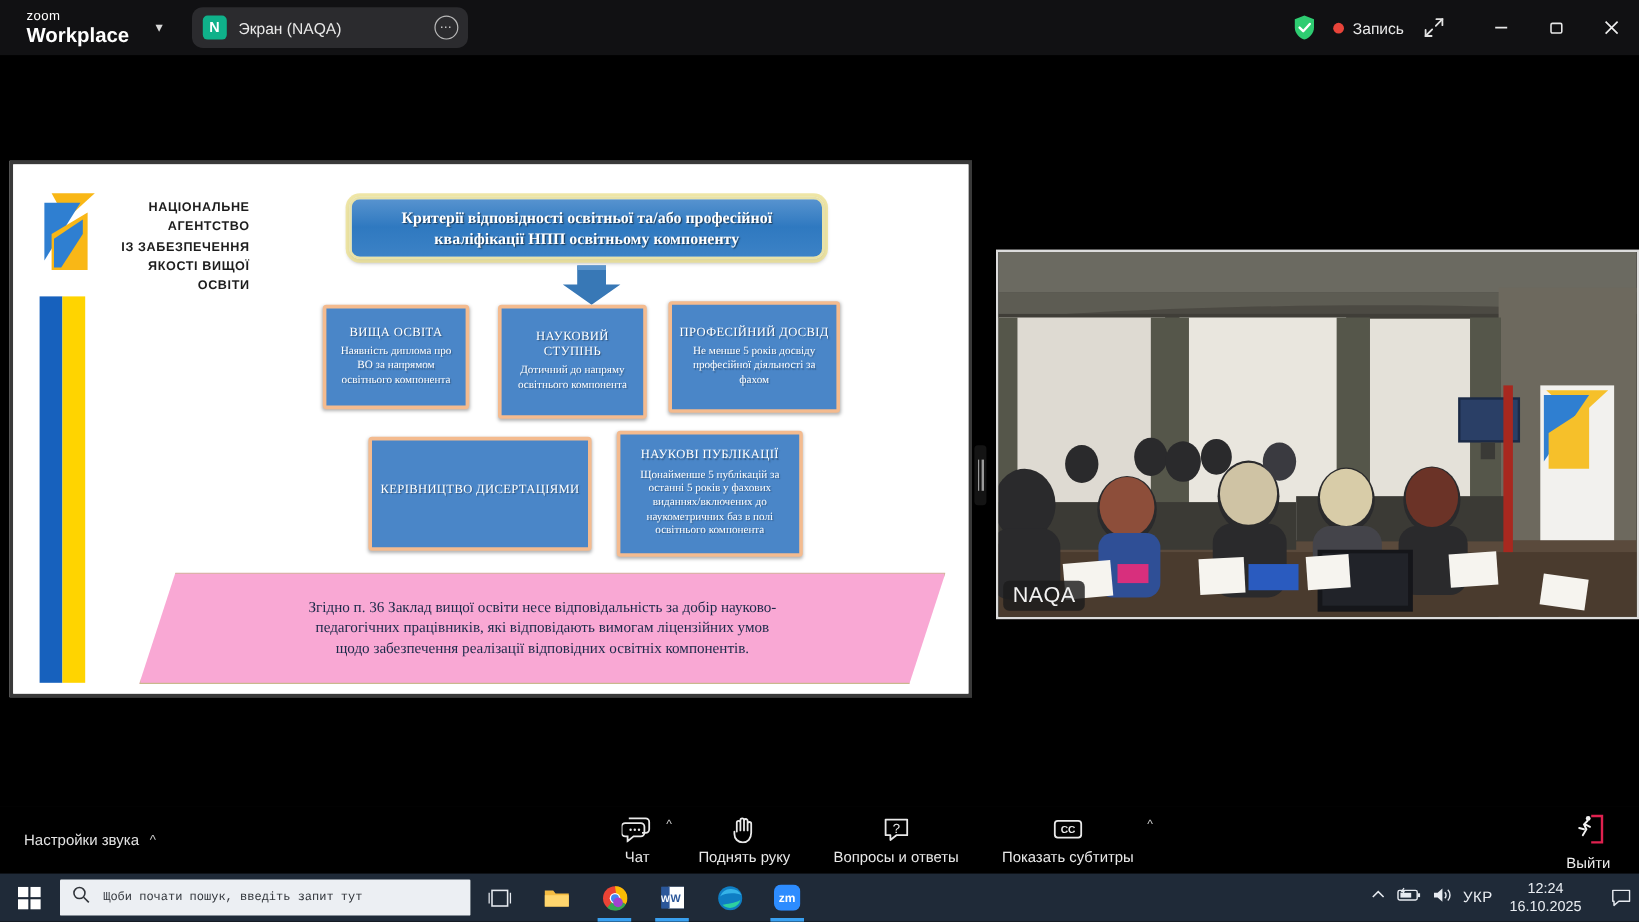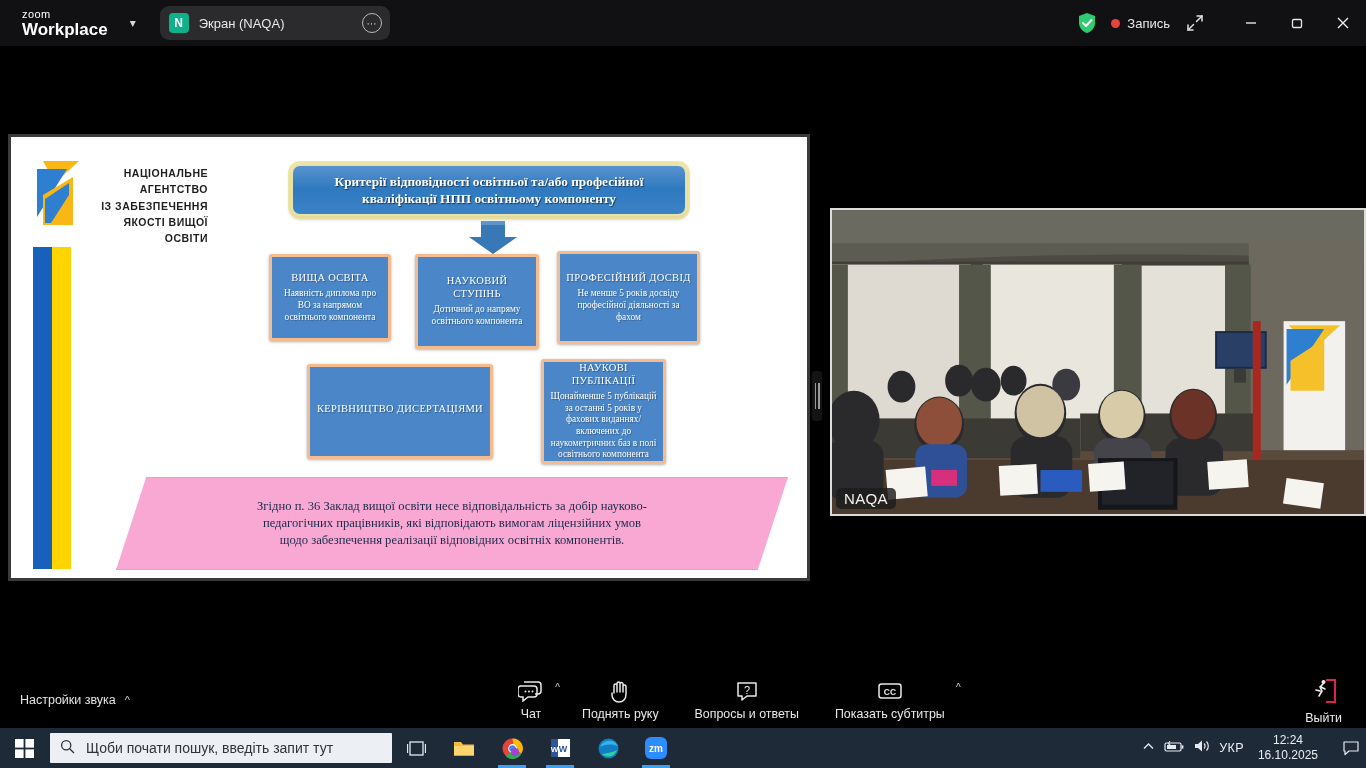--- a/index.html
+++ b/index.html
@@ -81,21 +81,21 @@
     text-align:center; padding:4px 6px; font-family:"Liberation Serif", serif; color:#ffffff;
   }
   .card .c-head{ font-size:10.5px; letter-spacing:.3px; line-height:1.2; margin-bottom:4px;
                  text-shadow:1px 1px 1px rgba(0,0,0,.35); }
   .card .c-body{ font-size:9.3px; line-height:1.25; text-shadow:1px 1px 1px rgba(0,0,0,.3); }
 
   #card-edu    { left:258px; top:117px; width:122px; height:87px; }
   #card-degree { left:404px; top:117px; width:124px; height:95px; }
   #card-exp    { left:546px; top:114px; width:143px; height:93px; }
   #card-superv { left:296px; top:227px; width:186px; height:95px; }
-  #card-pubs   { left:530px; top:222px; width:125px; height:105px; }
+  #card-pubs   { left:503px; top:222px; width:155px; height:105px; }
 
   
   #note-shape{
     position:absolute; left:105px; top:340px; width:672px; height:93px;
     background:#f9a8d4; border:1px solid #c9b98d;
     clip-path:polygon(4.5% 0%, 100% 0%, 95.5% 100%, 0% 100%);
     display:flex; align-items:center; justify-content:center;
   }
   #note-text{
     font-family:"Liberation Serif", serif; color:#1b2a4a; font-size:12.6px;
@@ -110,21 +110,21 @@
   #splitter i{ display:block; width:1.5px; height:26px; background:#9a9a9a; margin:0 1px; }
 
   
   #video-tile{
     position:absolute; left:830px; top:162px; width:536px; height:308px;
     background:#1a1a1a; border:2px solid #dcdcdc; overflow:hidden;
   }
   #video-canvas{ position:absolute; inset:0; }
   #name-badge{
     position:absolute; left:4px; bottom:5px; background:rgba(28,28,28,.82);
-    color:#f2f2f2; font-size:15px; padding:2px 8px; border-radius:5px; letter-spacing:.3px;
+    color:#f2f2f2; font-size:18px; padding:2px 8px; border-radius:5px; letter-spacing:.3px;
   }
 
   
   #zoom-toolbar{
     position:absolute; left:0; top:672px; width:1366px; height:56px; background:#000;
     display:flex; align-items:center;
   }
   #audio-settings{ display:flex; align-items:center; margin-left:20px; color:#e3e3e3; font-size:12.5px; }
   #audio-settings .ac{ margin-left:9px; font-size:11px; color:#cfcfcf; }
   #tool-center{ position:absolute; left:506px; top:0; height:56px; display:flex; align-items:flex-start; }
@@ -140,21 +140,21 @@
   
   #taskbar{
     position:absolute; left:0; top:728px; width:1366px; height:40px; background:#1f2a38;
     display:flex; align-items:center;
   }
   #start-btn{ width:48px; height:40px; display:flex; align-items:center; justify-content:center; }
   #search-box{
     width:342px; height:30px; background:#eceff3; border-radius:1px; display:flex; align-items:center;
     margin-left:2px; padding-left:10px;
   }
-  #search-box .stxt{ color:#30343a; font-size:14px; margin-left:11px; }
+  #search-box .stxt{ color:#30343a; font-size:10px; margin-left:11px;font-family:Liberation Mono, monospace; }
   .tb-app{ width:48px; height:40px; display:flex; align-items:center; justify-content:center;
            position:relative; }
   .tb-app .under{ position:absolute; bottom:0; left:10px; width:28px; height:3px; background:#39a0f0; }
   #tray{ margin-left:auto; display:flex; align-items:center; height:40px; color:#eaeef3; }
   #tray > *{ margin-left:8px; }
   #tray-lang{ font-size:12.5px; letter-spacing:.4px; }
   #clock{ text-align:center; font-size:12px; line-height:1.28; margin-left:14px; margin-right:10px; }
   #action-center{ width:30px; display:flex; align-items:center; justify-content:center; }
 </style>
 </head>

